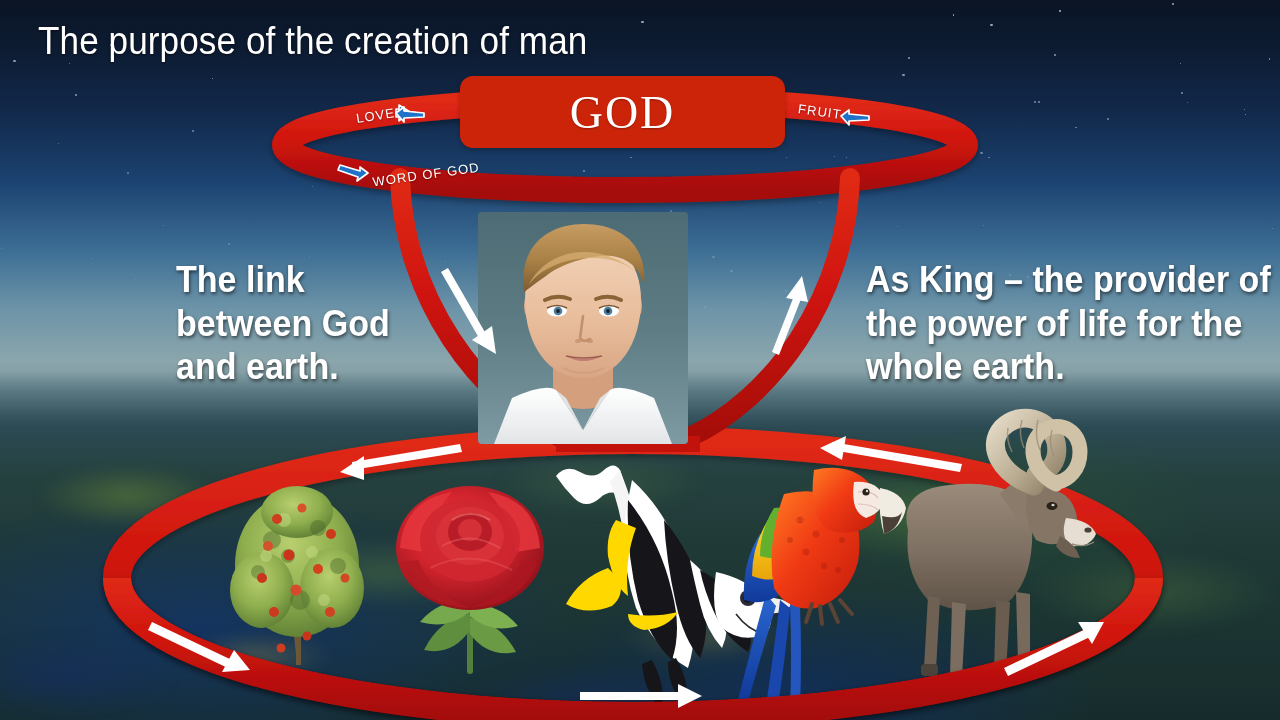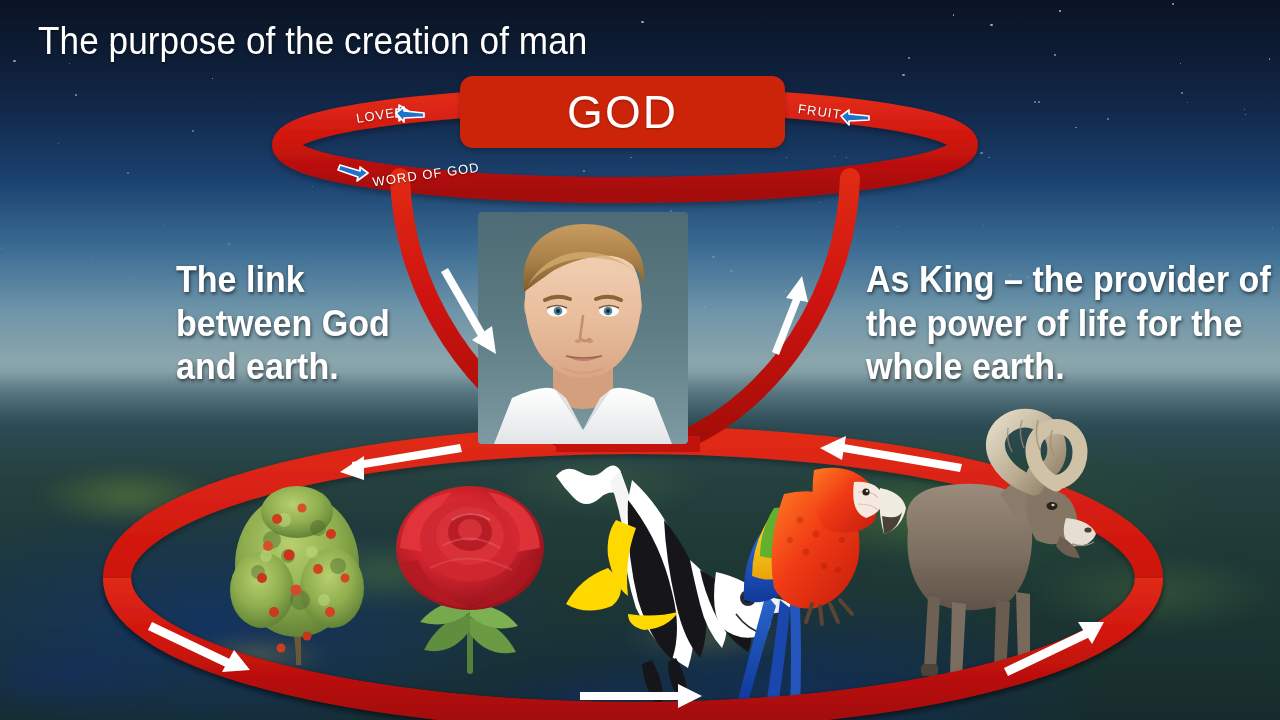--- a/index.html
+++ b/index.html
@@ -79,21 +79,21 @@
 
   
   .god-box{
     position:absolute;left:460px;top:76px;width:325px;height:72px;
     background:#cc2409;border-radius:13px;
     display:flex;align-items:center;justify-content:center;
     box-shadow:0 2px 5px rgba(0,0,0,.28);
   }
   .god-box span{
     color:#fff;font-size:46px;letter-spacing:2px;
-    font-family:Liberation Sans, sans-serif;
+    font-family:Liberation Serif, serif;
     font-weight:300;
     text-shadow:0 1px 2px rgba(0,0,0,.3);
   }
 
   
   .ring-label{
     position:absolute;color:#fff;font-size:13px;letter-spacing:1.1px;
     font-family:"Liberation Sans Narrow","Liberation Sans",sans-serif;
     text-shadow:0 1px 2px rgba(0,0,0,.4);
     white-space:nowrap;

